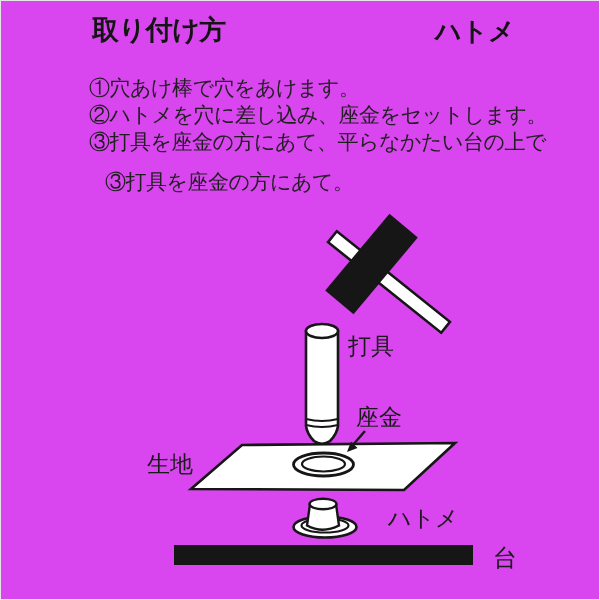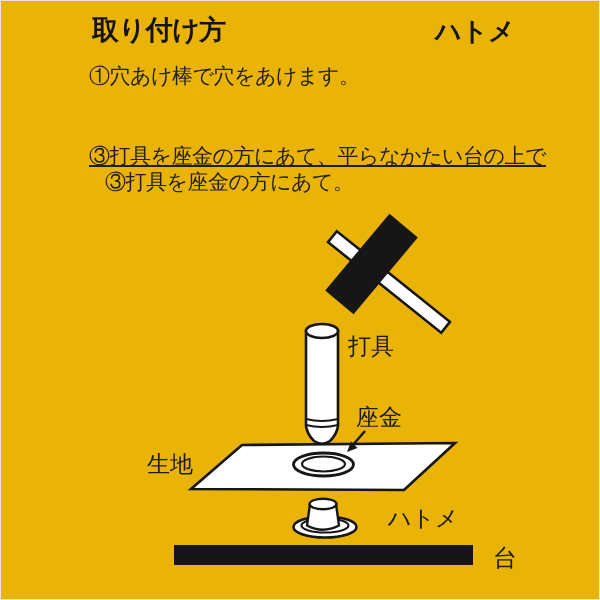--- a/index.html
+++ b/index.html
@@ -6,21 +6,21 @@
   body{
     width:600px;height:600px;
     background:#fbfbfa;
     font-family:"Liberation Sans", sans-serif;
     color:#1a1a1a;
     overflow:hidden;
   }
   .page{
     position:relative;
     width:598px;height:598px;
-    background:#eab308;
+    background:#d946ef;
     border:1px solid #e6e6e4;
     box-sizing:content-box;
   }
   .title{
     position:absolute;left:91px;top:11px;
     font-size:27px;font-weight:bold;
     letter-spacing:-0.5px;
     color:#141414;
     white-space:nowrap;
   }
@@ -30,42 +30,43 @@
     color:#141414;
     white-space:nowrap;
   }
   .step{
     position:absolute;left:88px;
     font-size:21px;
     letter-spacing:-0.5px;
     color:#1f1f1f;
     white-space:nowrap;
   }
-  .step.s1{top:61px;text-align:right;}
+  .step.s1{top:73px;text-align:right;}
   .step.s2{top:100px;}
-  .step.s3{top:141px;text-decoration:underline;}
+  .step.s3{top:127px;}
   .step.s3b{top:167px;left:104px;}
   svg.diagram{position:absolute;left:0;top:0;}
   svg text{
     font-family:"Liberation Sans", sans-serif;
     font-size:23px;
     font-weight:500;
     fill:#1a1a1a;
   }
   svg text.big{font-size:24px;}
 </style>
 </head>
 <body>
 
 <div class="page">
 
   <div class="title">取り付け方</div>
   <div class="product">ハトメ</div>
 
   <div class="step s1">①穴あけ棒で穴をあけます。</div>
+  <div class="step s2">②ハトメを穴に差し込み、座金をセットします。</div>
   <div class="step s3">③打具を座金の方にあて、平らなかたい台の上で</div>
   <div class="step s3b">③打具を座金の方にあて。</div>
 
   <svg class="diagram" width="600" height="600" viewBox="0 0 600 600">
 
     <rect x="-72.5" y="-7" width="145" height="14" transform="translate(388,281) rotate(38.7)" fill="#ffffff" stroke="#161616" stroke-width="2.6"></rect>
 
     <rect x="-18.5" y="-50" width="37" height="100" transform="translate(370.5,263) rotate(40)" fill="#161616"></rect>
 
     <polygon points="241,444 454,442 403,489 190,488" fill="#ffffff" stroke="#161616" stroke-width="2.6"></polygon>

